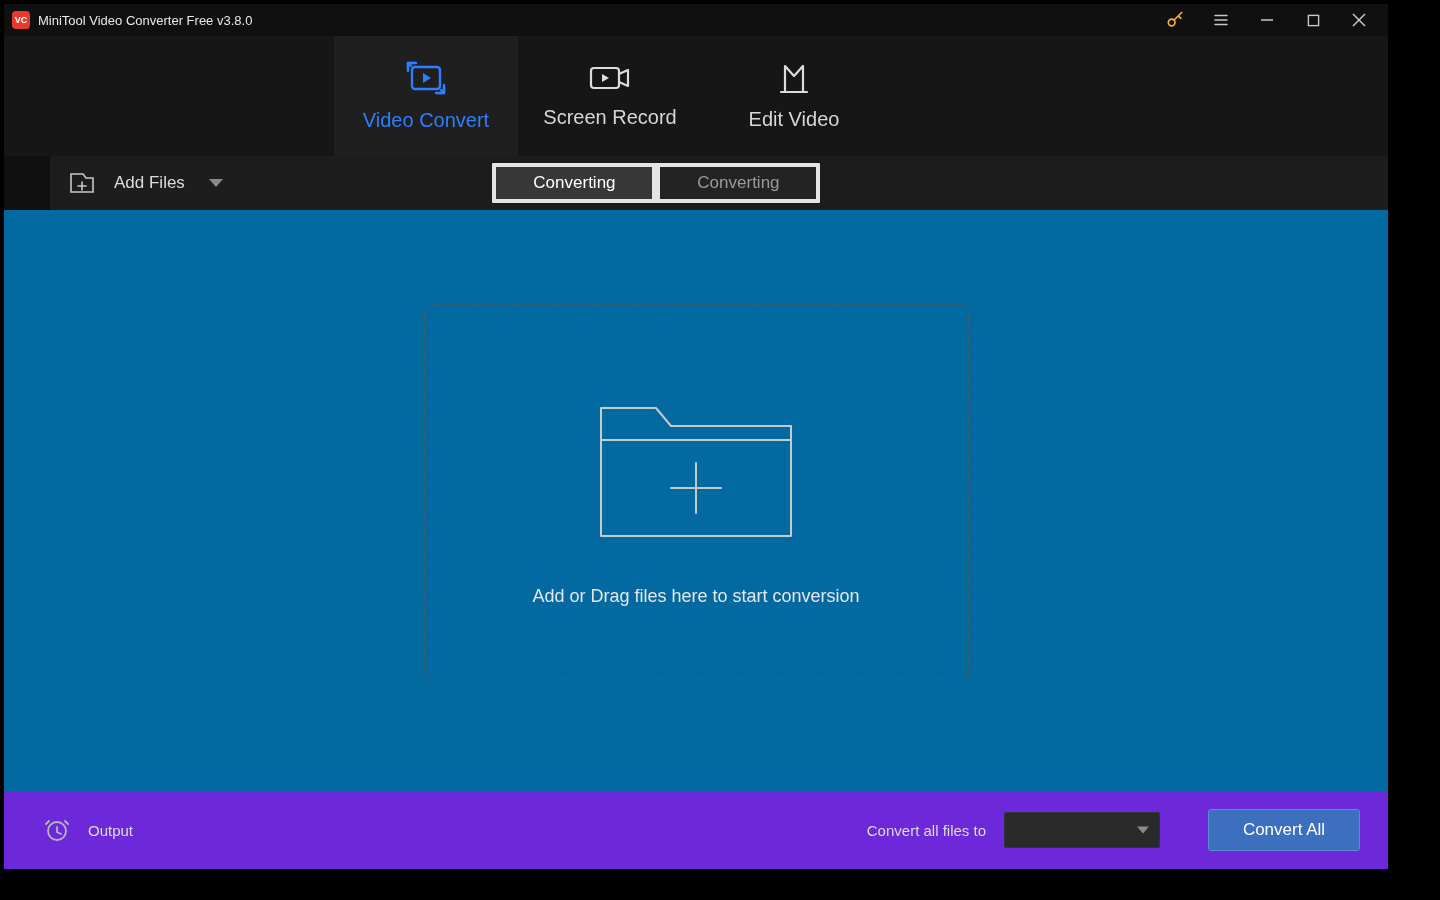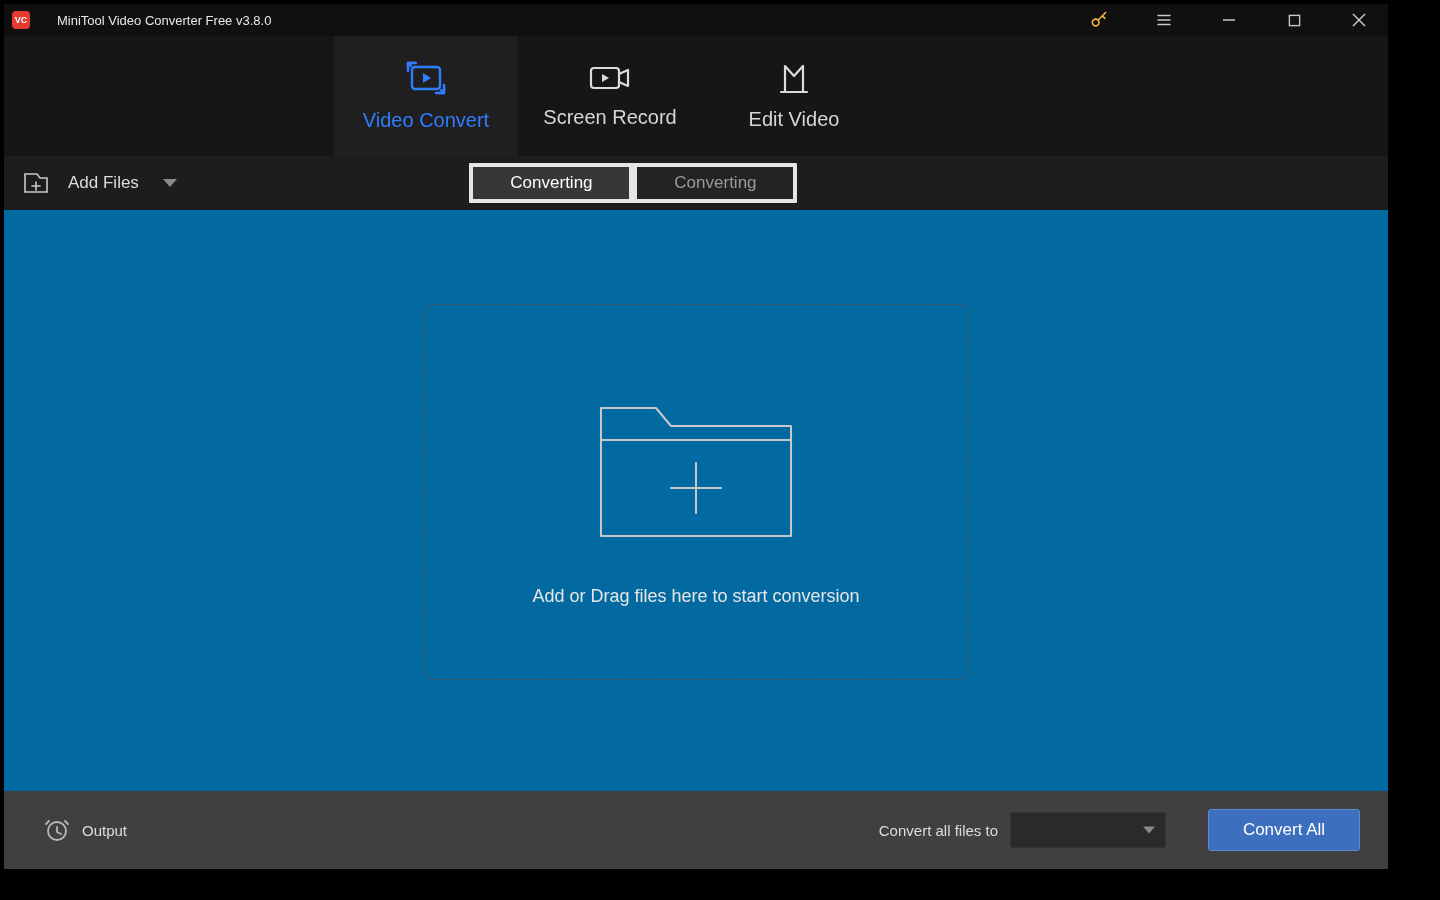--- a/index.html
+++ b/index.html
@@ -20,21 +20,20 @@
   }
   
   .titlebar {
     height: 32px;
     background: #101010;
     display: flex;
     align-items: center;
     padding: 0 6px 0 8px;
     font-size: 13px;
     color: #e8e8e8;
-    gap: 19px;
   }
   .app-logo {
     width: 18px; height: 18px;
     background: #e43a2f;
     border-radius: 4px;
     margin-right: 8px;
     display: flex; align-items: center; justify-content: center;
     color: #fff; font-size: 9px; font-weight: 700;
   }
   .titlebar-spacer { flex: 1; }
@@ -69,20 +68,21 @@
   }
   .navtab svg { display: block; }
 
   
   .toolbar {
     height: 54px;
     background: #1d1d1d;
     display: flex;
     align-items: center;
     padding: 0 18px;
+    margin-left: 46px;
   }
   .addfiles {
     display: flex; align-items: center; gap: 18px;
     color: #dcdcdc; font-size: 17px;
   }
   .addfiles .tri {
     width: 0; height: 0;
     border-left: 7px solid transparent;
     border-right: 7px solid transparent;
     border-top: 8px solid #8a8a8a;
@@ -132,25 +132,25 @@
     gap: 38px;
   }
   .dropzone-text {
     color: #e6e6e6;
     font-size: 18px;
   }
 
   
   .footer {
     height: 78px;
-    background: #404040;
+    background: #6d28d9;
     display: flex;
     align-items: center;
     padding: 0 28px 0 40px;
-    gap: 12px;
+    gap: 18px;
     font-size: 15px;
     color: #dcdcdc;
   }
   .pathbox {
     width: 470px; height: 36px;
     background: #2a2a2a;
     border: 1px solid #333;
     border-radius: 2px;
     display: flex; align-items: center;
     padding: 0 12px;

